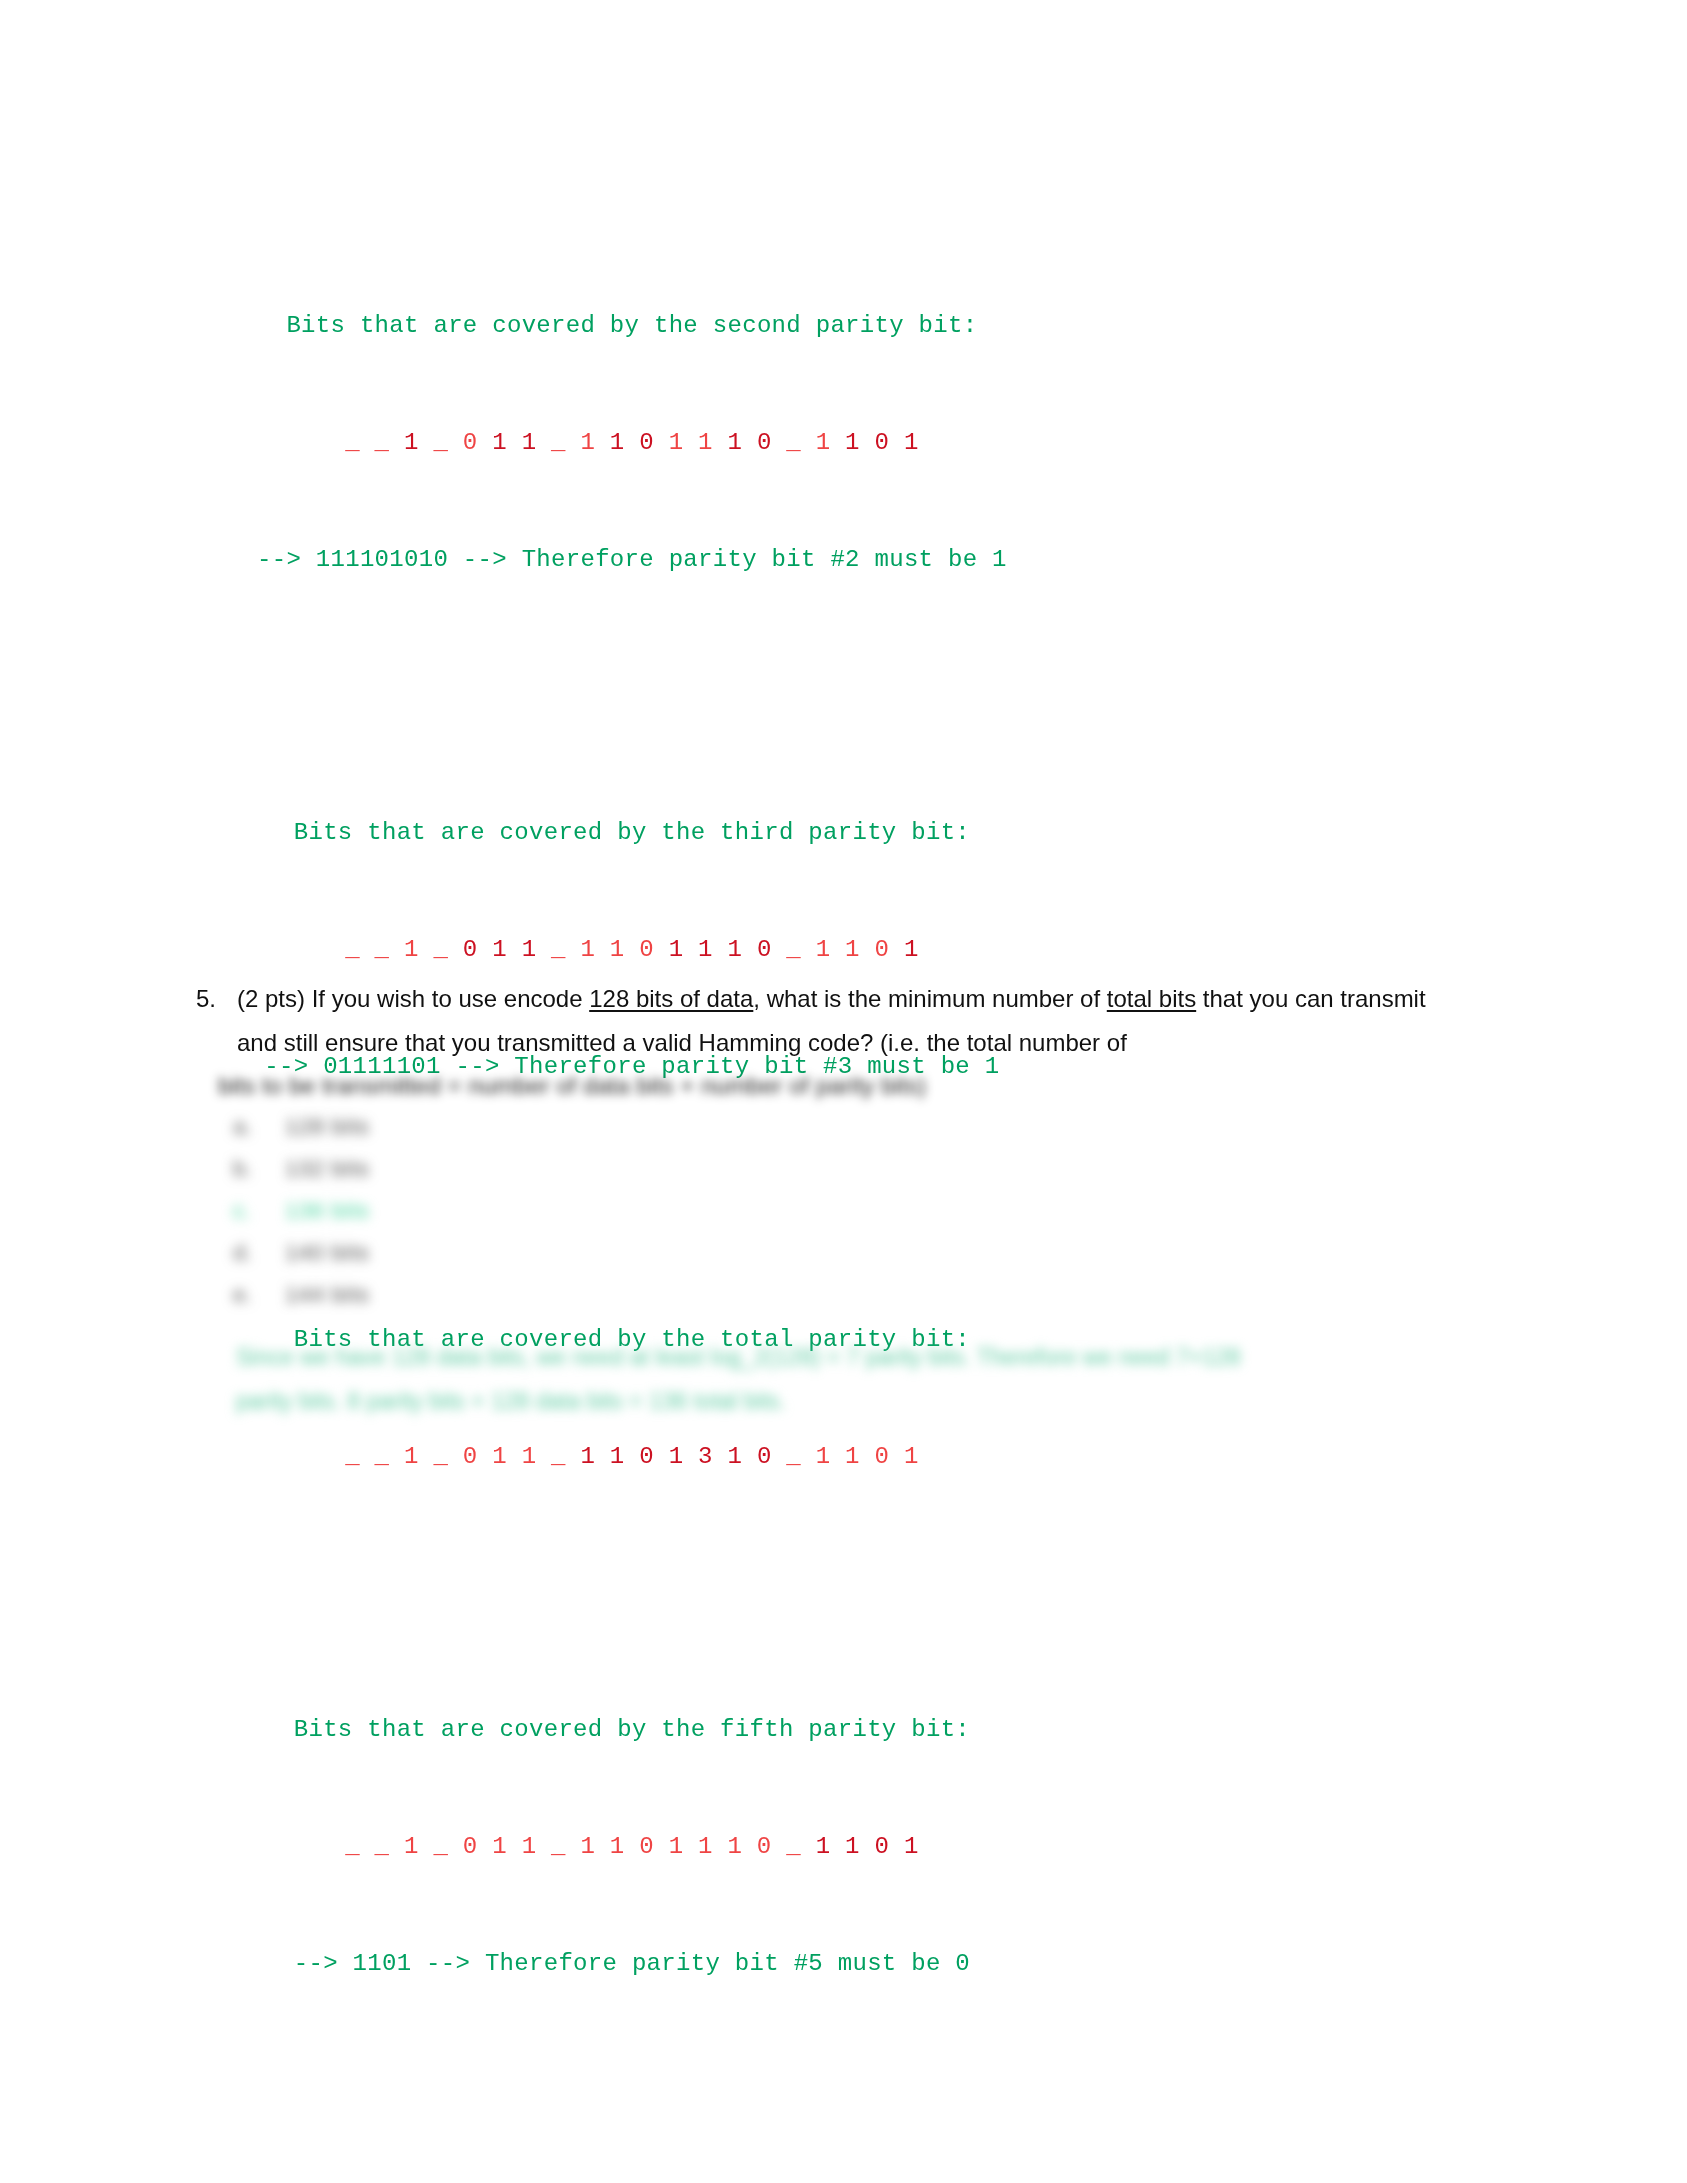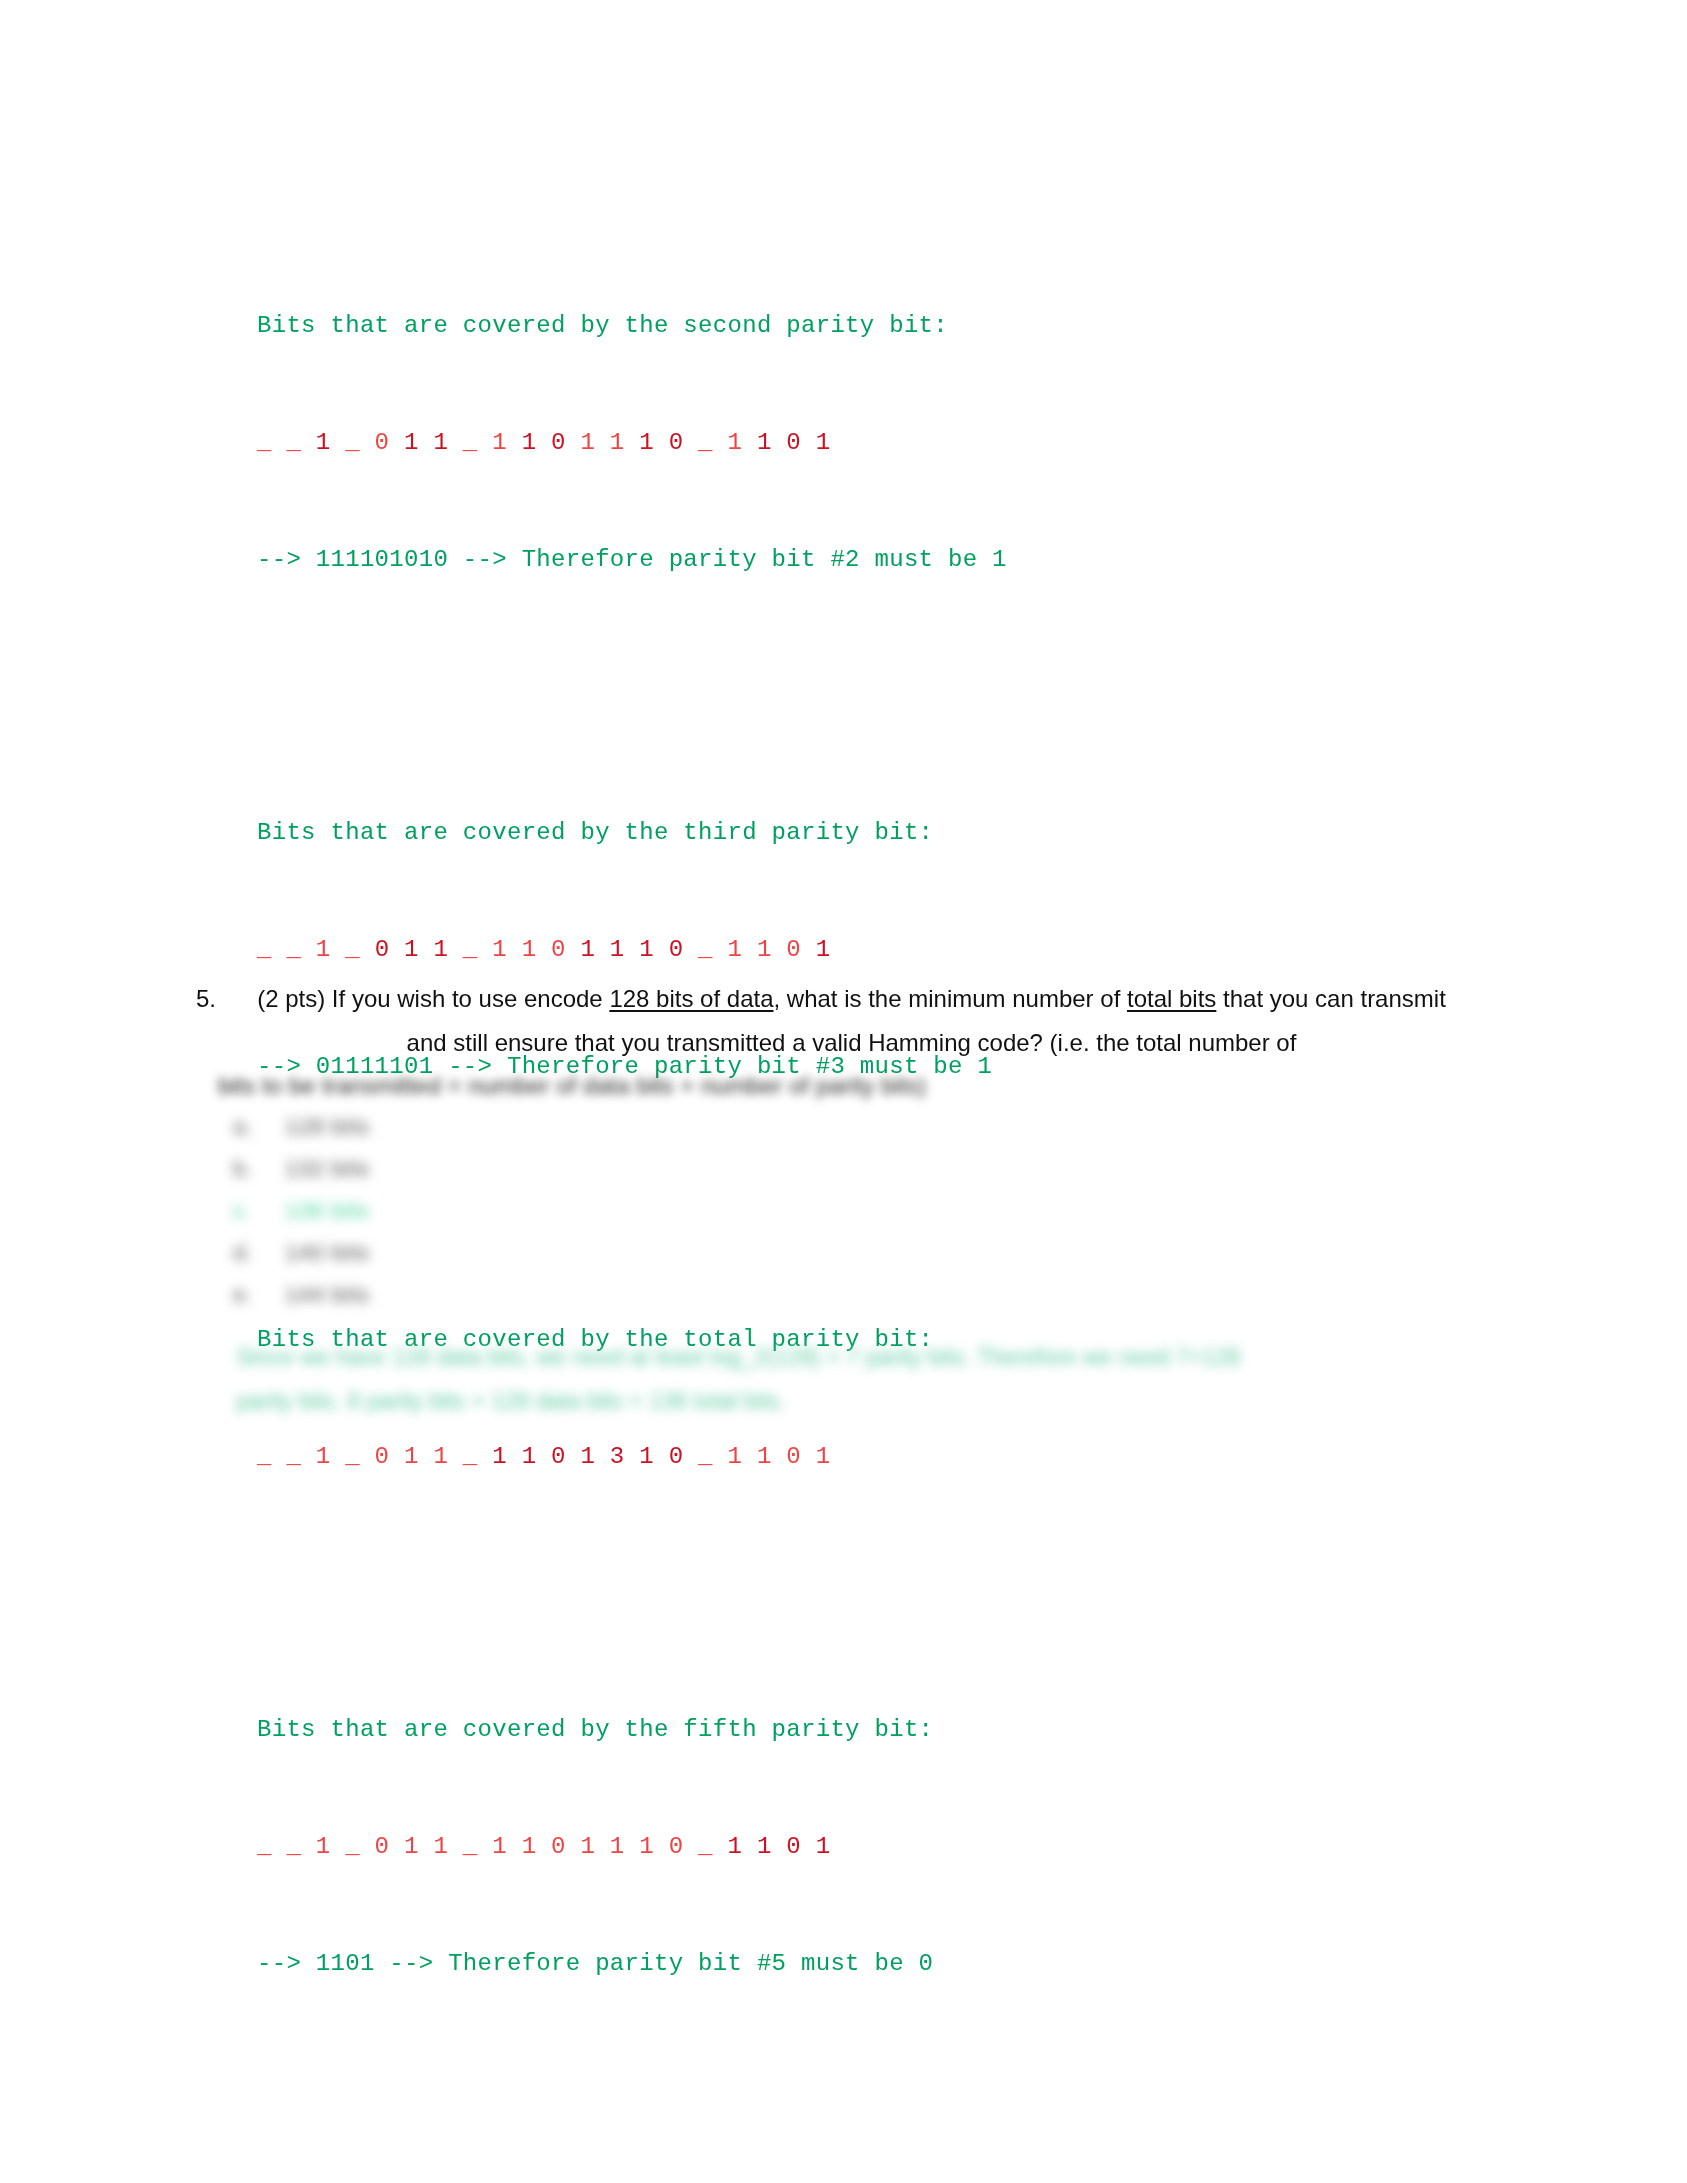--- a/index.html
+++ b/index.html
@@ -20,21 +20,21 @@
     position: absolute;
     left: 257px;
     top: 189px;
     font-family: "Liberation Mono", "DejaVu Sans Mono", monospace;
     font-size: 24px;
     line-height: 39px;
     color: #00a060;
     white-space: pre;
     letter-spacing: 0.3px;
   }
-  .code-line { white-space: pre; min-height: 39px; }
+  .code-line { white-space: pre; min-height: 39px; text-align: center; }
   .code-line.blank { height: 39px; }
   .red { color: #cc1122; }
   .grn { color: #ef4444; }
 
   
   .q5 {
     position: absolute;
     left: 196px;
     top: 977px;
     width: 1270px;
@@ -42,21 +42,21 @@
     align-items: flex-start;
     font-size: 24px;
     line-height: 44px;
     color: #111111;
   }
   .q5-num {
     width: 41px;
     flex: 0 0 41px;
     font-size: 24px;
   }
-  .q5-body { flex: 1; text-align: center; }
+  .q5-body { flex: 1; }
   .q5-body .ul { text-decoration: underline; text-underline-offset: 2.6px; }
 
   
   .blur-strip-q {
     position: absolute;
     left: 218px;
     top: 1066px;
     width: 1151px;
     height: 40px;
     filter: blur(4.6px);

